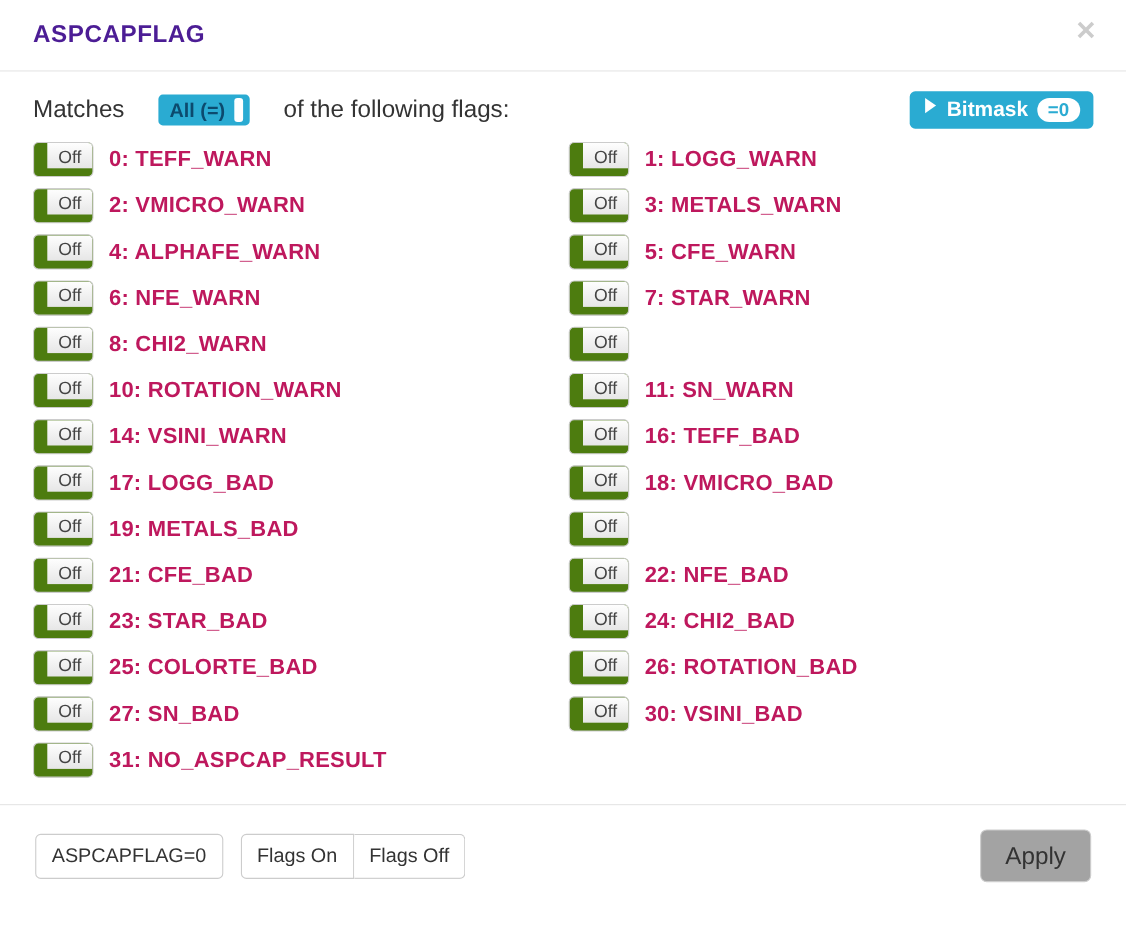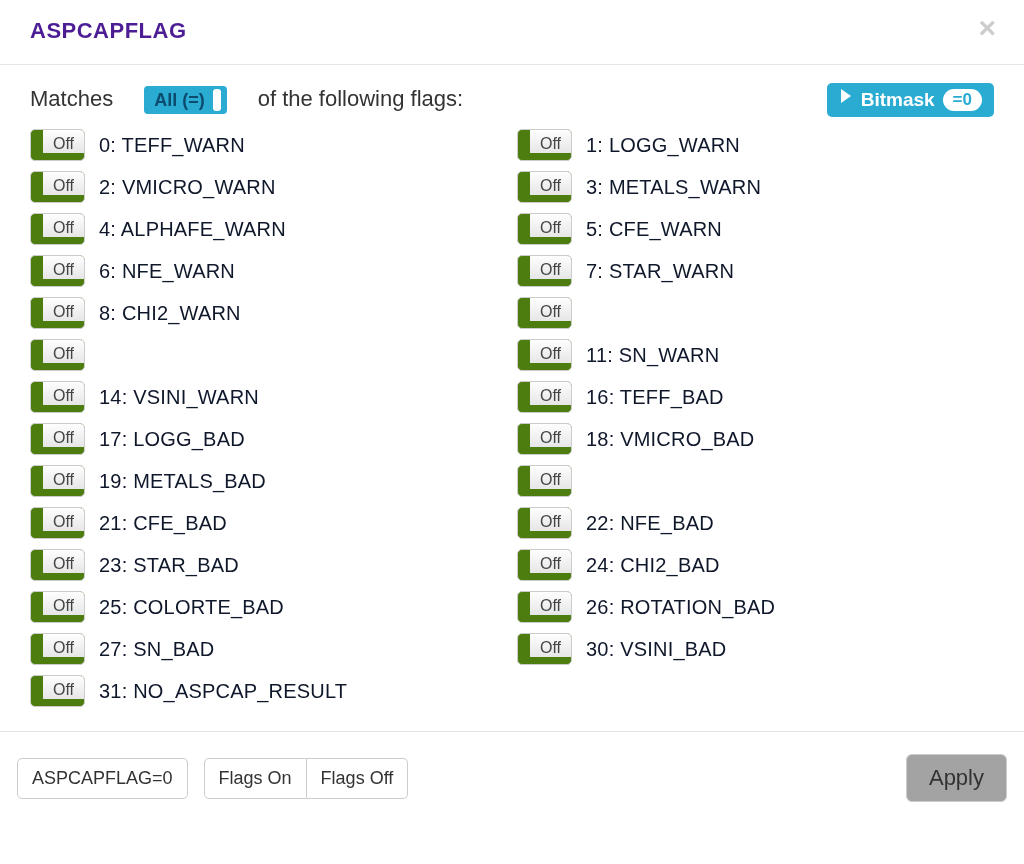--- a/index.html
+++ b/index.html
@@ -131,29 +131,29 @@
     border-right: 1px solid #ccc;
   }
   .flag-switch .off {
     background: linear-gradient(#fefefe, #e6e6e6);
     color: #444;
     font-size: 16px;
     padding: 5px 10px 0 10px;
   }
   .flag-label {
     font-size: 20px;
-    font-weight: 400;
-    color: #0f172a;
+    font-weight: 700;
+    color: #be185d;
     margin-left: 14px;
     letter-spacing: 0.2px;
   }
   .footer {
     border-top: 1px solid #e5e5e5;
     margin-top: 14px;
-    padding: 22px 17px;
+    padding: 22px 32px;
     display: flex;
     align-items: center;
     justify-content: space-between;
   }
   .footer-left {
     display: flex;
     align-items: center;
     gap: 16px;
   }
   .pbtn {
@@ -286,20 +286,21 @@
           <span class="flag-switch">
             <span class="knob"></span>
             <span class="off">Off</span>
           </span>
         </div>
         <div class="flag-row">
           <span class="flag-switch">
             <span class="knob"></span>
             <span class="off">Off</span>
           </span>
+          <span class="flag-label">10: ROTATION_WARN</span>
         </div>
         <div class="flag-row">
           <span class="flag-switch">
             <span class="knob"></span>
             <span class="off">Off</span>
           </span>
           <span class="flag-label">11: SN_WARN</span>
         </div>
         <div class="flag-row">
           <span class="flag-switch">

